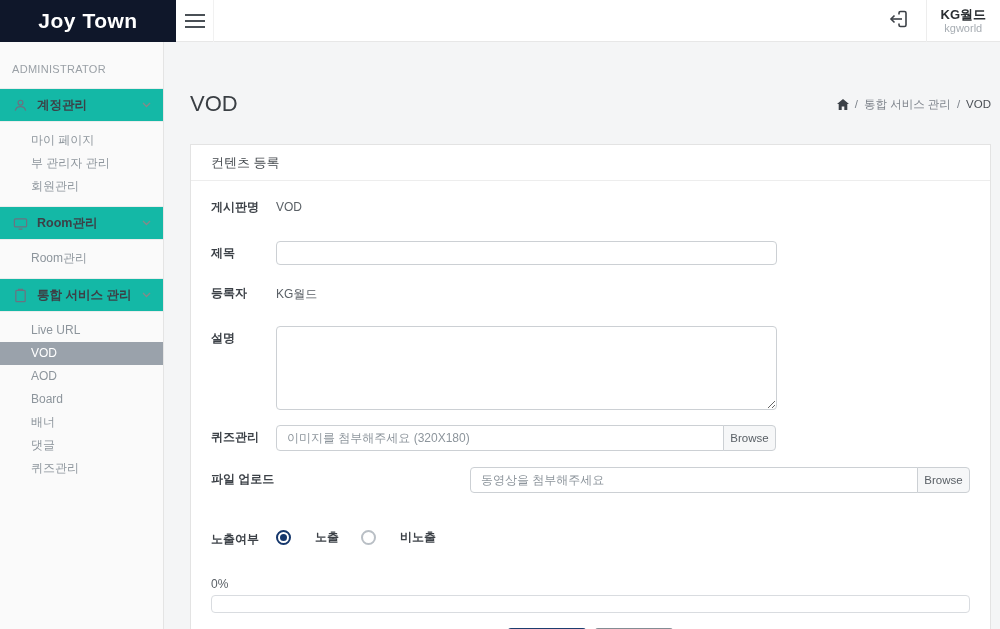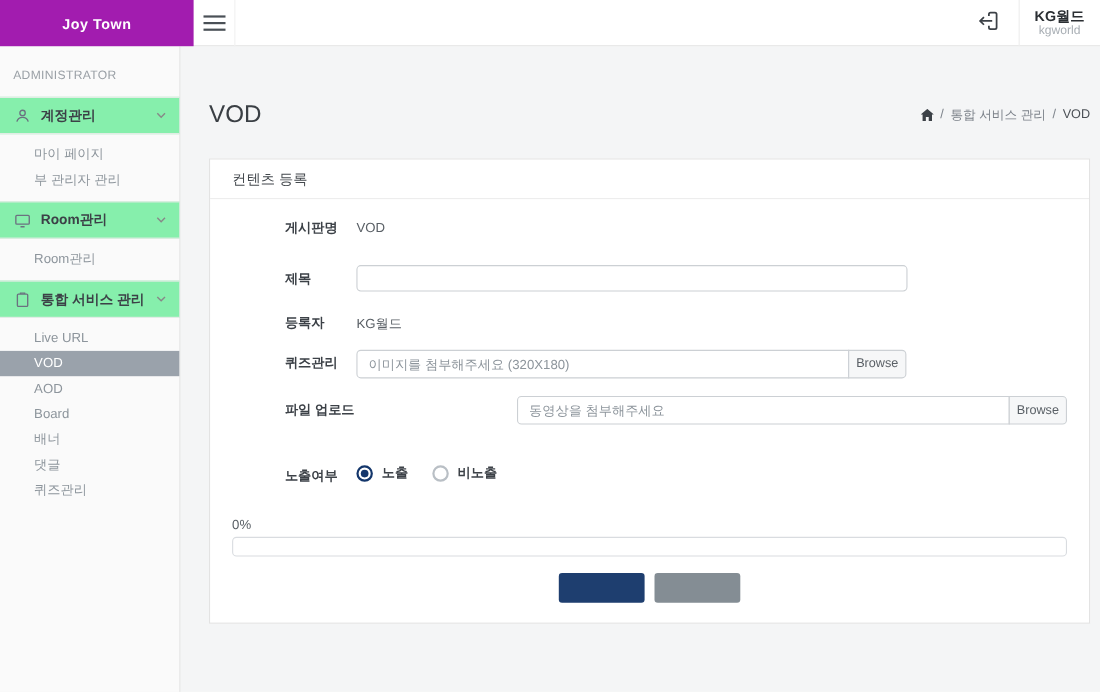--- a/index.html
+++ b/index.html
@@ -2,41 +2,41 @@
 <html><head>
 <meta charset="utf-8">
 <style>
   * { margin:0; padding:0; box-sizing:border-box; }
   html,body { width:1000px; height:629px; overflow:hidden; }
   body { font-family:"Liberation Sans","DejaVu Sans",sans-serif; background:#f4f5f6; position:relative; }
 
   
   .topbar { position:absolute; top:0; left:0; width:1000px; height:42px; background:#fff;
             border-bottom:1px solid #e7e7e7; z-index:20; }
-  .logo { position:absolute; left:0; top:0; width:176px; height:42px; background:#a21caf;
+  .logo { position:absolute; left:0; top:0; width:176px; height:42px; background:#0f172a;
           color:#fff; display:flex; align-items:center; justify-content:center;
-          font-size:13px; font-weight:bold; letter-spacing:0.5px; cursor:pointer; }
+          font-size:21px; font-weight:bold; letter-spacing:0.5px; cursor:pointer; }
   .hamburger { position:absolute; left:176px; top:0; width:38px; height:42px;
                border-right:1px solid #f1f1f1; display:flex; flex-direction:column;
                align-items:center; justify-content:center; gap:4px; cursor:pointer; }
   .hamburger span { display:block; width:20px; height:2px; background:#4a5056; }
   .topbar-right { position:absolute; right:0; top:0; height:42px; display:flex; align-items:stretch; }
   .logout { width:56px; display:flex; align-items:center; justify-content:center; cursor:pointer; }
   .user-info { border-left:1px solid #ededed; padding:0 14px 0 14px; min-width:64px;
                display:flex; flex-direction:column; justify-content:center; align-items:center; cursor:pointer; }
   .user-name { font-size:13px; font-weight:bold; color:#2b2f33; line-height:15px; }
   .user-id   { font-size:11px; color:#a7adb3; line-height:13px; }
 
   
   .sidebar { position:absolute; top:42px; left:0; width:164px; height:587px;
              background:#fafafa; border-right:1px solid #e4e4e4; }
   .admin-label { padding:21px 12px 13px 12px; font-size:11px; color:#9aa0a6; letter-spacing:0.3px; }
   .menu-head { display:flex; align-items:center; height:34px; padding:0 12px;
                border-top:1px solid #ececec; border-bottom:1px solid #ececec;
-               font-size:12.5px; font-weight:bold; color:#3c4147; cursor:pointer; background:#86efac; }
+               font-size:12.5px; font-weight:bold; color:#3c4147; cursor:pointer; background:#14b8a6; }
   .menu-head .mh-icon { width:16px; height:16px; margin-right:9px; display:flex; align-items:center; justify-content:center; }
   .menu-head .chev { margin-left:auto; display:flex; align-items:center; }
   .submenu { padding:7px 0 8px 0; }
   .sub-item { height:23px; line-height:23px; padding-left:31px; font-size:12px; color:#8d959c; cursor:pointer; }
   .sub-item.active { background:#9aa2ab; color:#fff; }
 
   
   .main { position:absolute; top:42px; left:176px; width:824px; height:587px; padding:0 9px 0 14px; }
   .page-header { display:flex; justify-content:space-between; align-items:center;
                  padding-top:34px; height:90px; }
@@ -45,21 +45,21 @@
   .breadcrumb .crumb-home { display:flex; align-items:center; cursor:pointer; }
   .breadcrumb .crumb-link { cursor:pointer; }
   .breadcrumb .crumb-current { color:#4a4f55; }
 
   .panel { margin-top:12px; background:#fff; border:1px solid #e3e3e3; }
   .panel-title { padding:9px 20px 8px 20px; font-size:13px; color:#44494e; border-bottom:1px solid #ededed; }
   .panel-body { padding:14px 20px 8px 20px; }
 
   .form-row { display:flex; align-items:flex-start; }
   .form-label { width:65px; flex:0 0 65px; font-size:12px; font-weight:bold; color:#3c4147;
-                line-height:15px; padding-top:5px;margin-left:48px; }
+                line-height:15px; padding-top:5px; }
   .form-static { font-size:12px; color:#5a6066; padding-top:5px; }
   .row-board { margin-top:0; }
   .row-title { margin-top:26px; }
   .row-reg   { margin-top:16px; }
   .row-desc  { margin-top:23px; }
   .row-thumb { margin-top:15px; }
   .row-file  { margin-top:16px;justify-content:space-between; }
   .row-vis   { margin-top:34px; }
 
   .text-input { width:501px; height:24px; border:1px solid #ccd0d4; border-radius:4px;
@@ -71,21 +71,21 @@
   .file-group { display:flex; }
   .file-input { width:448px; height:26px; border:1px solid #ccd0d4; border-radius:4px 0 0 4px;
                 font-size:12px; padding:0 10px; color:#555; background:#fff; outline:none;
                 font-family:"Liberation Sans","DejaVu Sans",sans-serif; }
   .file-input::placeholder, .text-input::placeholder { color:#8d959c; opacity:1; }
   .browse-btn { width:53px; height:26px; margin-left:-1px; border:1px solid #ccd0d4;
                 border-radius:0 4px 4px 0; background:#f6f7f8; font-size:11.5px; color:#5a6066;
                 cursor:pointer; font-family:"Liberation Sans","DejaVu Sans",sans-serif; }
 
   .radio-group { display:flex; align-items:center; gap:22px; padding-top:2px; }
-  .radio-option { display:flex; align-items:center; gap:8px; cursor:pointer; }
+  .radio-option { display:flex; align-items:center; gap:24px; cursor:pointer; }
   .radio { width:15px; height:15px; border-radius:50%; border:2px solid #b9bfc5; background:#fff;
            display:inline-flex; align-items:center; justify-content:center; }
   .radio.checked { border-color:#14366b; }
   .radio.checked::after { content:""; width:7px; height:7px; border-radius:50%; background:#14366b; }
   .radio-text { font-size:12px; font-weight:bold; color:#3c4147; }
 
   .progress-label { margin-top:30px; font-size:12px; color:#5a6066; }
   .progress-bar { margin-top:4px; height:18px; border:1px solid #d9dce0; border-radius:4px;
                   background:#fff; overflow:hidden; }
   .progress-fill { height:100%; background:#1e3e6f; width:0; }
@@ -137,20 +137,21 @@
     <span>계정관리</span>
     <span class="chev">
       <svg width="9" height="6" viewBox="0 0 9 6" fill="none" stroke="#888" stroke-width="1.3">
           <polyline points="1,1 4.5,4.5 8,1"></polyline>
         </svg>
     </span>
   </div>
   <div class="submenu">
     <div class="sub-item">마이 페이지</div>
     <div class="sub-item">부 관리자 관리</div>
+    <div class="sub-item">회원관리</div>
   </div>
 
   <div class="menu-head">
     <span class="mh-icon">
       <svg width="15" height="15" viewBox="0 0 16 16" fill="none" stroke="#6b7280" stroke-width="1.3">
         <rect x="1.5" y="3" width="13" height="8.5" rx="1"></rect>
         <line x1="6" y1="14" x2="10" y2="14"></line>
       </svg>
     </span>
     <span>Room관리</span>
@@ -217,20 +218,24 @@
       <div class="form-row row-title">
         <div class="form-label">제목</div>
         <input type="text" class="text-input" value="" style="">
       </div>
 
       <div class="form-row row-reg">
         <div class="form-label">등록자</div>
         <div class="form-static">KG월드</div>
       </div>
 
+      <div class="form-row row-desc">
+        <div class="form-label">설명</div>
+        <textarea class="desc-input" style=""></textarea>
+      </div>
 
       <div class="form-row row-thumb">
         <div class="form-label">퀴즈관리</div>
         <div class="file-group">
           <input type="text" class="file-input" readonly="" placeholder="이미지를 첨부해주세요 (320X180)" style="">
           <button class="browse-btn">Browse</button>
         </div>
       </div>
 
       <div class="form-row row-file">

